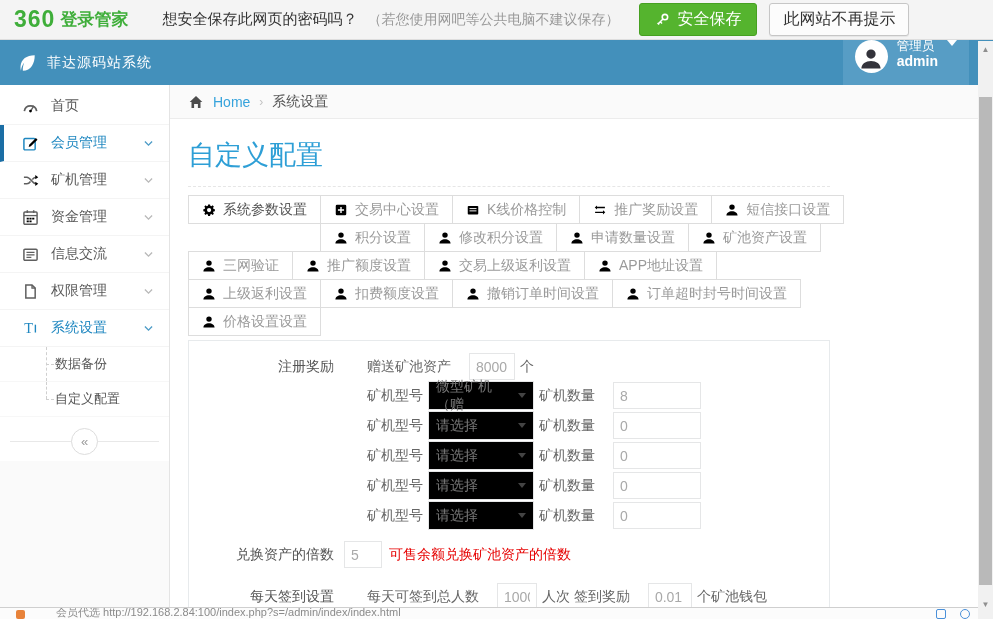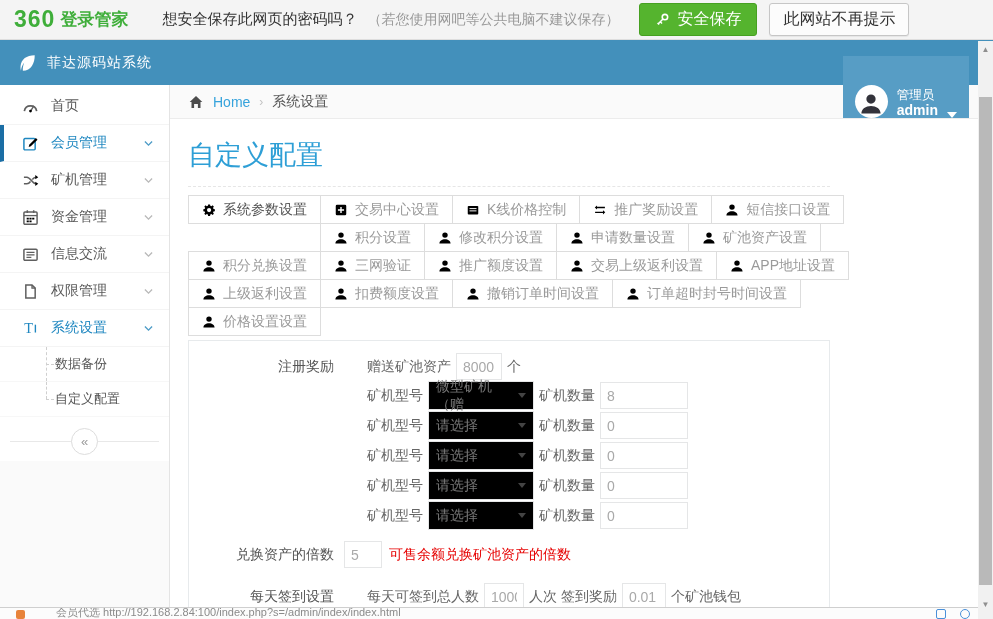--- a/index.html
+++ b/index.html
@@ -18,22 +18,22 @@
               padding:5px 15px; border-radius:3px; cursor:pointer; }
   .btn-dismiss { margin-left:12px; background:#fcfcfc; border:1px solid #c6c6c6; color:#333;
                  font-size:16px; padding:5px 13px; border-radius:3px; cursor:pointer;
                  box-shadow:0 1px 1px rgba(0,0,0,.06); }
 
   
   .app-header { height:45px; background:#4390bb; display:flex; align-items:center;
                 padding-left:16px; position:relative; color:#fff; }
   .app-title { font-size:14px; margin-left:9px; letter-spacing:1px; }
   .leaf { width:22px; height:22px; fill:#fff; }
-  .user-box { position:absolute; right:24px; top:16px; height:62px; background:#579dc5;
-              display:flex; align-items:flex-end; padding:0 12px; cursor:pointer; }
+  .user-box { position:absolute; right:24px; top:0; height:45px; background:#579dc5;
+              display:flex; align-items:flex-start; padding:0 12px; cursor:pointer; }
   .avatar { width:33px; height:33px; border-radius:50%; background:#fff; display:flex;
             align-items:center; justify-content:center; overflow:hidden; }
   .avatar svg { width:24px; height:24px; fill:#33333b; margin-top:4px; }
   .user-meta { margin-left:9px; line-height:1.1; }
   .user-role { font-size:12.5px; }
   .user-name { font-size:14px; font-weight:bold; }
   .caret-down { width:0; height:0; border-left:5px solid transparent; border-right:5px solid transparent;
                 border-top:6px solid #fff; margin-left:9px; }
 
   
@@ -88,21 +88,21 @@
   .tab + .tab { margin-left:-1px; }
   .tab .ticon { width:14px; height:14px; color:#6cbd66; flex:none; }
   .tab.active { color:#555; }
 
   
   .panel { width:642px; border:1px solid #e7eaec; margin-top:4px; padding:12px 0 30px 0;
            min-height:300px; }
   .frow { display:flex; align-items:center; font-size:14px; color:#666; }
   .flabel { width:145px; text-align:right; margin-right:28px; color:#555; flex:none; }
   .fld { height:27px; border:1px solid #e5e6e7; color:#a9a9a9; font-size:14px; padding:0 6px;
-         font-family:"Liberation Sans","DejaVu Sans",sans-serif; }
+         font-family:"Liberation Sans","DejaVu Sans",sans-serif;margin-left:13px; }
   .w-gift { width:46px; }
   .w-qty { width:88px; }
   .w-ratio { width:38px; margin-left:-18px; }
   .w-total { width:40px; }
   .w-reward { width:44px; }
   .w-promo { width:392px; height:29px; }
   .fsel { width:106px; height:29px; border:1px solid #e5e6e7; display:inline-flex;
           align-items:center; justify-content:space-between; padding:0 7px; color:#777;
           cursor:pointer; background:#000000; }
   .fsel .sel-caret { width:0; height:0; border-left:4px solid transparent;
@@ -381,26 +381,20 @@
                   <use href="#i-person"></use>
                 </svg>
               <span>矿池资产设置</span>
             </div>
           </div>
           <div class="tabrow">
             <div class="tab">
               <svg class="ticon">
                   <use href="#i-person"></use>
                 </svg>
-              <span>积分兑换设置</span>
-            </div>
-            <div class="tab">
-              <svg class="ticon">
-                  <use href="#i-person"></use>
-                </svg>
               <span>三网验证</span>
             </div>
             <div class="tab">
               <svg class="ticon">
                   <use href="#i-person"></use>
                 </svg>
               <span>推广额度设置</span>
             </div>
             <div class="tab">
               <svg class="ticon">

